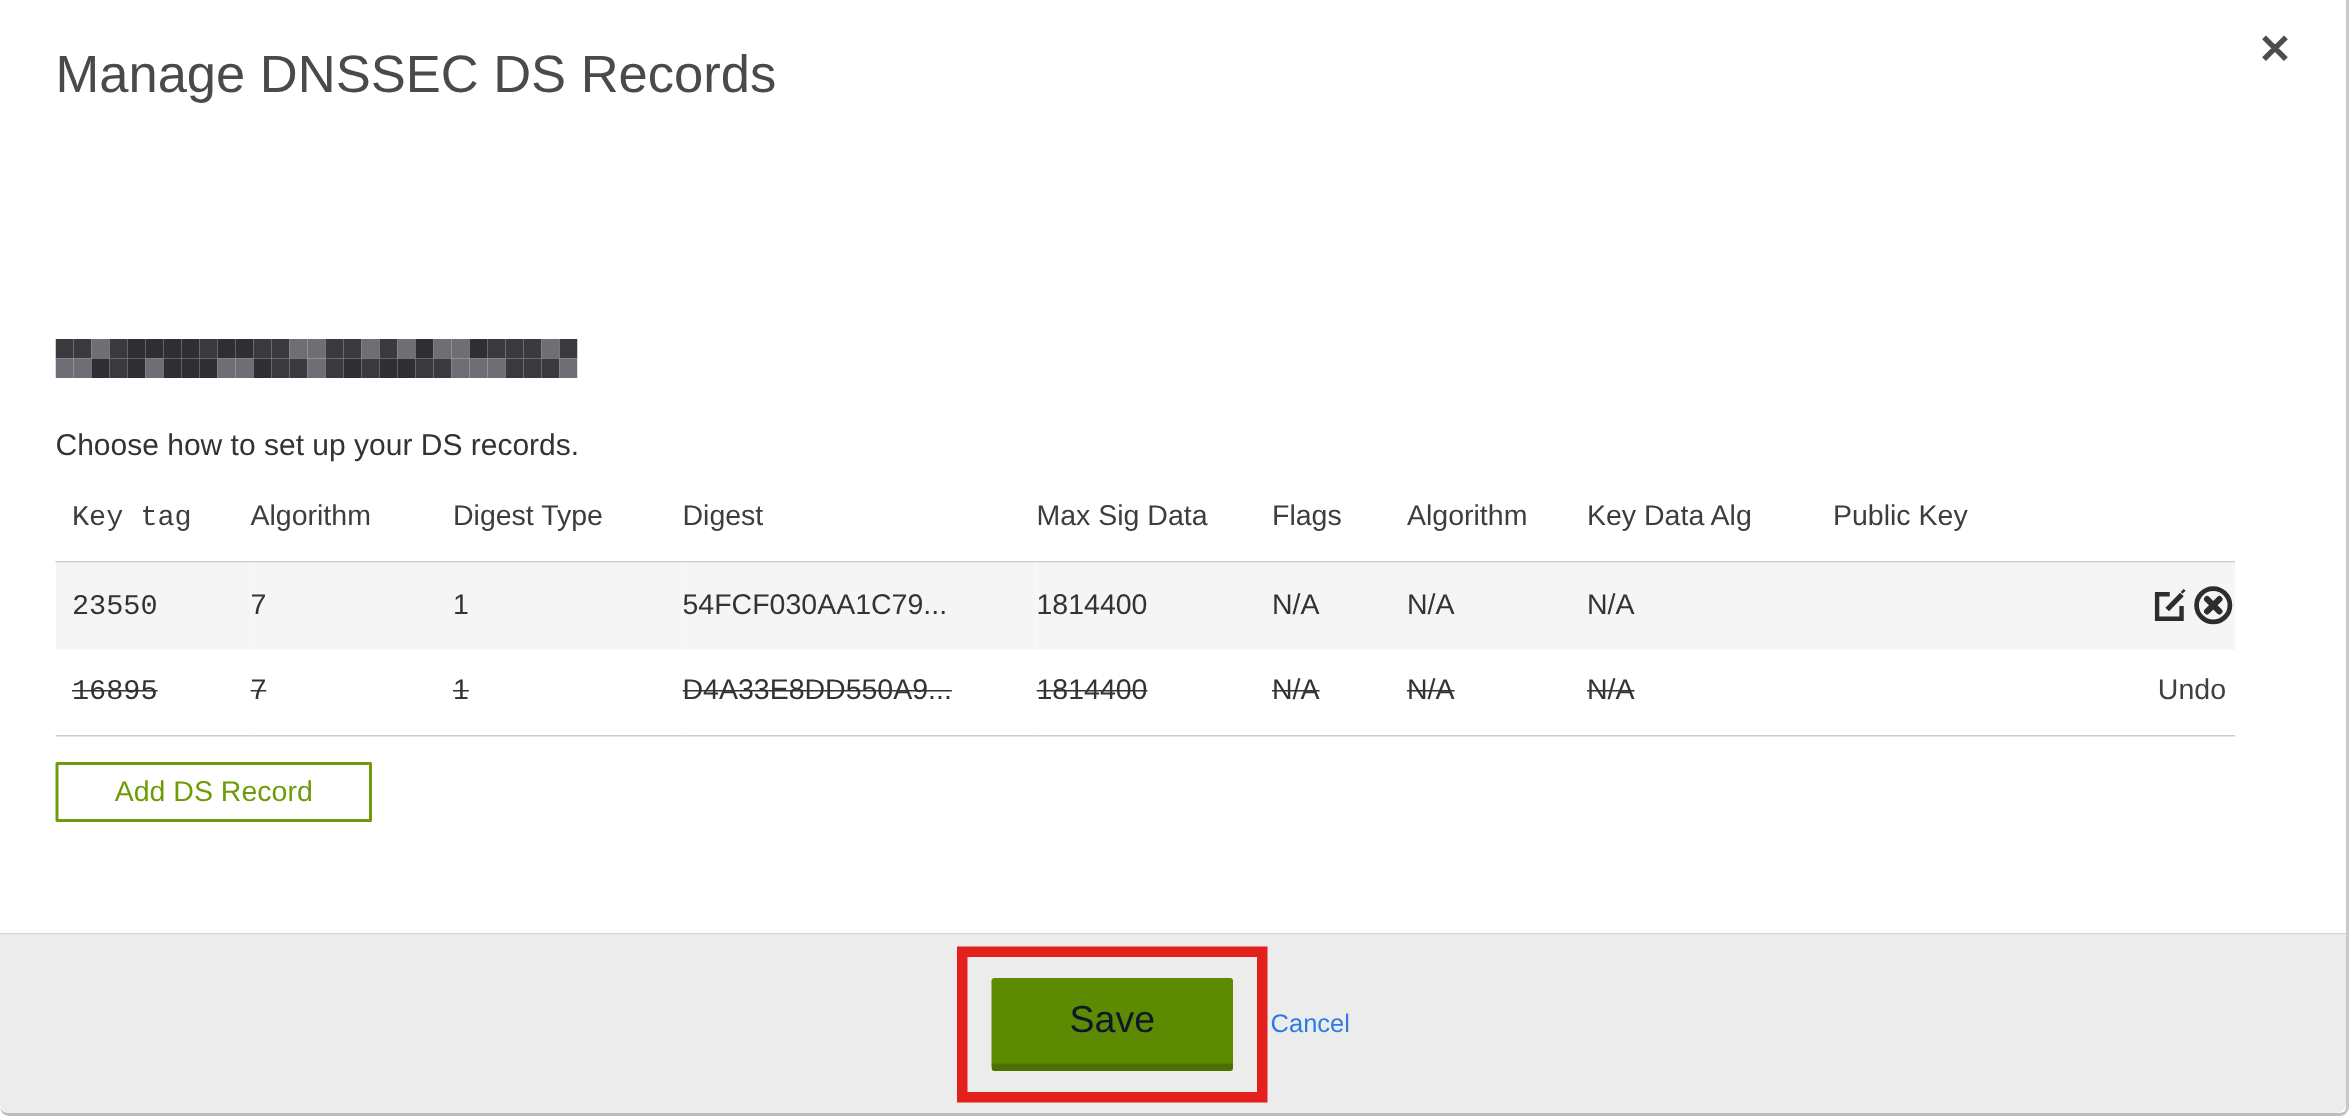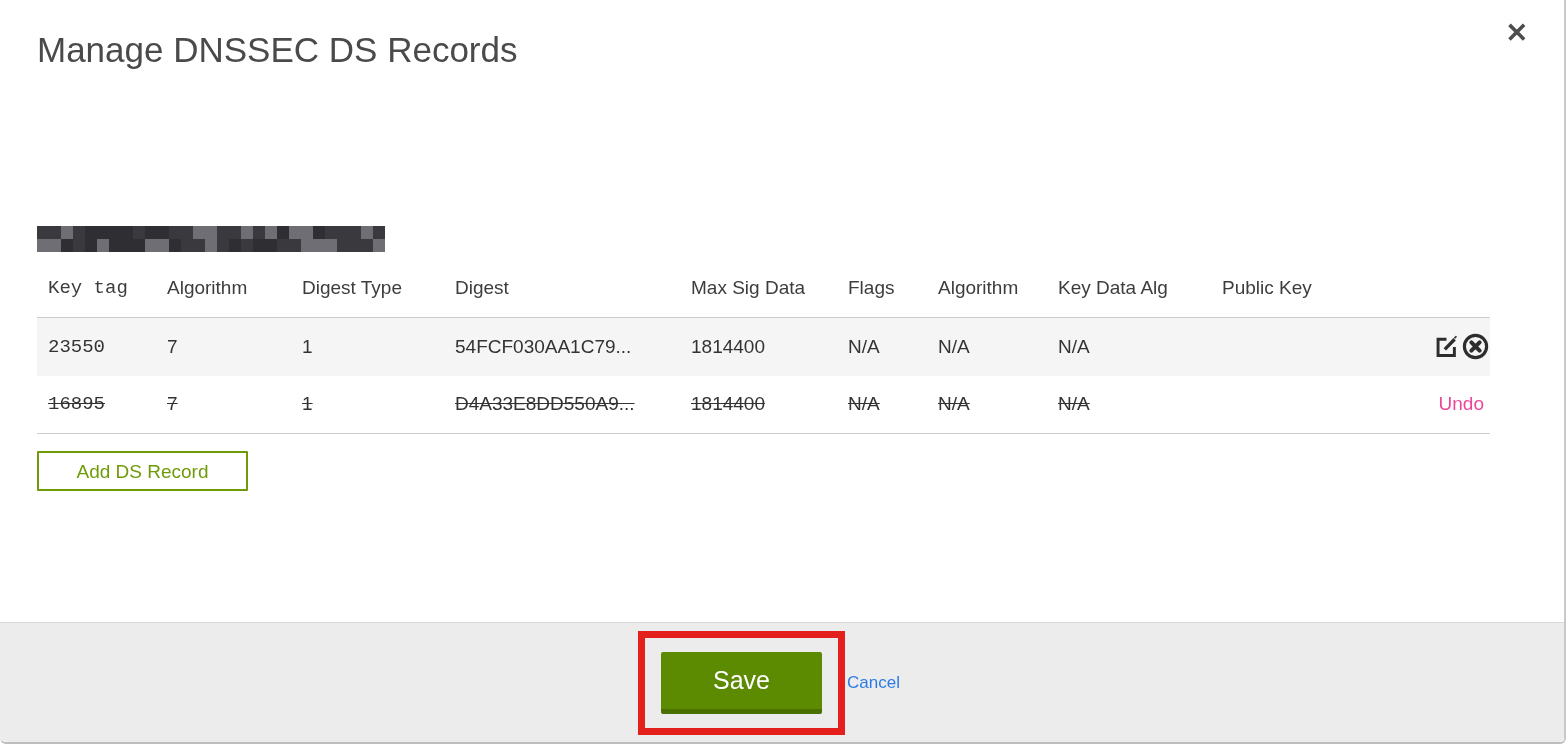--- a/index.html
+++ b/index.html
@@ -65,21 +65,21 @@
   tr.row-deleted td { border-bottom: 1px solid #cccccc; }
   tr.row-deleted td .cellv { text-decoration: line-through; }
   td.actions-cell { text-align: right; padding-right: 10px; }
   .icon-btn {
     background: none; border: none; cursor: pointer;
     padding: 0; vertical-align: middle;
   }
   .icon-btn + .icon-btn { margin-left: 1px; }
   .icon-btn svg { display: block; }
   .undo-link {
-    color: #ec4899; text-decoration: none;
+    color: #404040; text-decoration: none;
     font-size: 19px; cursor: pointer;
     padding-right: 6px;
   }
   .add-btn {
     margin-top: 17px;
     background: #fff;
     border: 2px solid #6f9b08;
     color: #6f9b08;
     font-size: 19px;
     font-family: "Liberation Sans", sans-serif;
@@ -98,21 +98,21 @@
   .footer-group { display: flex; align-items: center; margin-right: 26px; }
   .annotation-box {
     border: 7px solid #e3201b;
     padding: 14px 16px;
     background: transparent;
     display: inline-block;
   }
   .save-btn {
     width: 161px; height: 62px;
     background: #5c8a00;
-    color: #ffffff;
+    color: #0f172a;
     font-size: 25px;
     font-family: "Liberation Sans", sans-serif;
     border: none;
     border-bottom: 5px solid #497000;
     border-radius: 2px;
     cursor: pointer;
   }
   .cancel-link {
     font-size: 17px;
     color: #2c7be5;
@@ -187,20 +187,21 @@
         <span style="background: rgb(58, 58, 62);"></span>
         <span style="background: rgb(110, 110, 116);"></span>
         <span style="background: rgb(110, 110, 116);"></span>
         <span style="background: rgb(110, 110, 116);"></span>
         <span style="background: rgb(58, 58, 62);"></span>
         <span style="background: rgb(58, 58, 62);"></span>
         <span style="background: rgb(58, 58, 62);"></span>
         <span style="background: rgb(110, 110, 116);"></span>
       </div>
 
+    <p class="instruction">Choose how to set up your DS records.</p>
 
     <table class="ds-table">
       <colgroup>
         <col style="width:130px">
           <col style="width:135px">
           <col style="width:153px">
         <col style="width:236px">
           <col style="width:157px">
           <col style="width:90px">
         <col style="width:120px">

